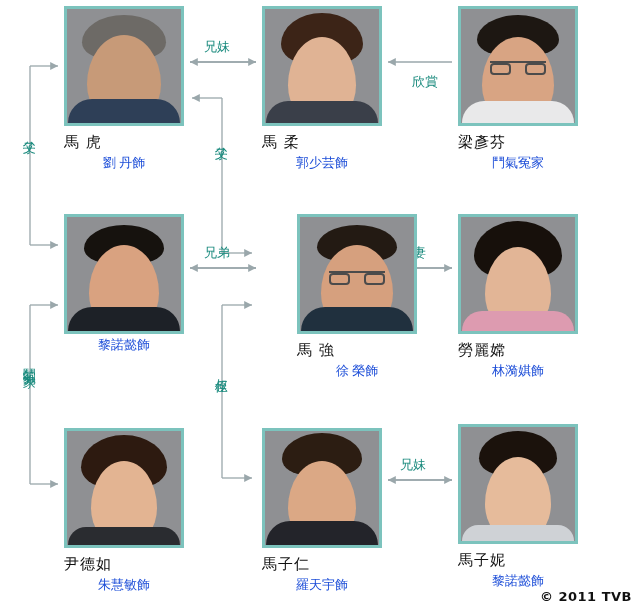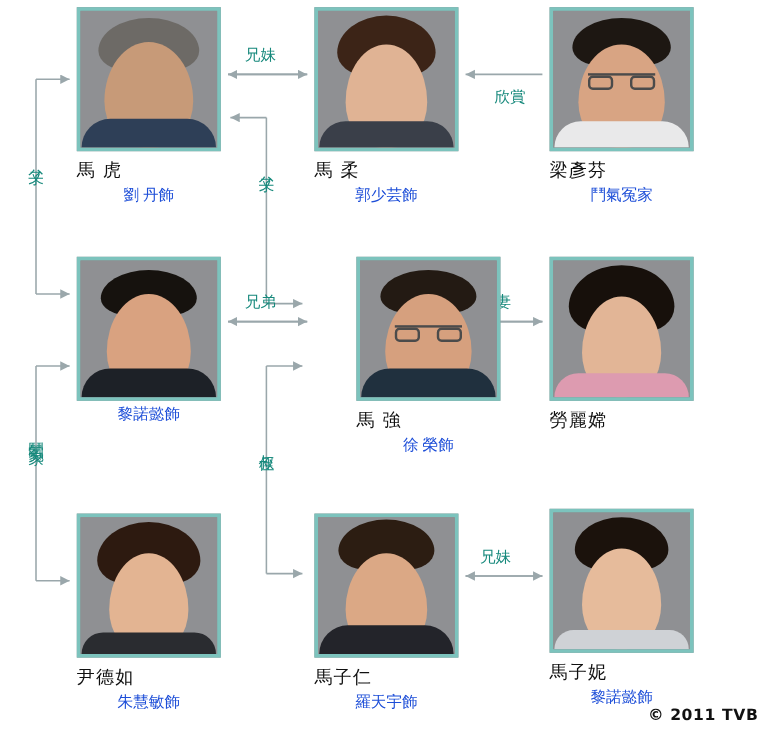--- a/index.html
+++ b/index.html
@@ -256,20 +256,21 @@
 
   <div class="card" style="left:458px; top:214px;">
     <div class="photo-frame">
       <div class="photo-inner" style="background:#8f9093">
         <div class="hair" style="width:88px;height:56px;top:4px;background:#17100b"></div>
         <div class="face" style="background:#e2b596;width:66px;height:84px;"></div>
         <div class="shoulders" style="background:#dd9bb0;height:20px;"></div>
       </div>
     </div>
     <div class="card-name">勞麗嫦</div>
+    <div class="card-actor">林漪娸飾</div>
   </div>
 
   <div class="card" style="left:64px; top:428px;">
     <div class="photo-frame">
       <div class="photo-inner" style="background:#8f9093">
         <div class="hair" style="width:86px;height:52px;top:4px;background:#2d1a10"></div>
         <div class="face" style="background:#e3b492;width:66px;height:84px;"></div>
         <div class="shoulders" style="background:#2a2c30;height:18px;"></div>
       </div>
     </div>

